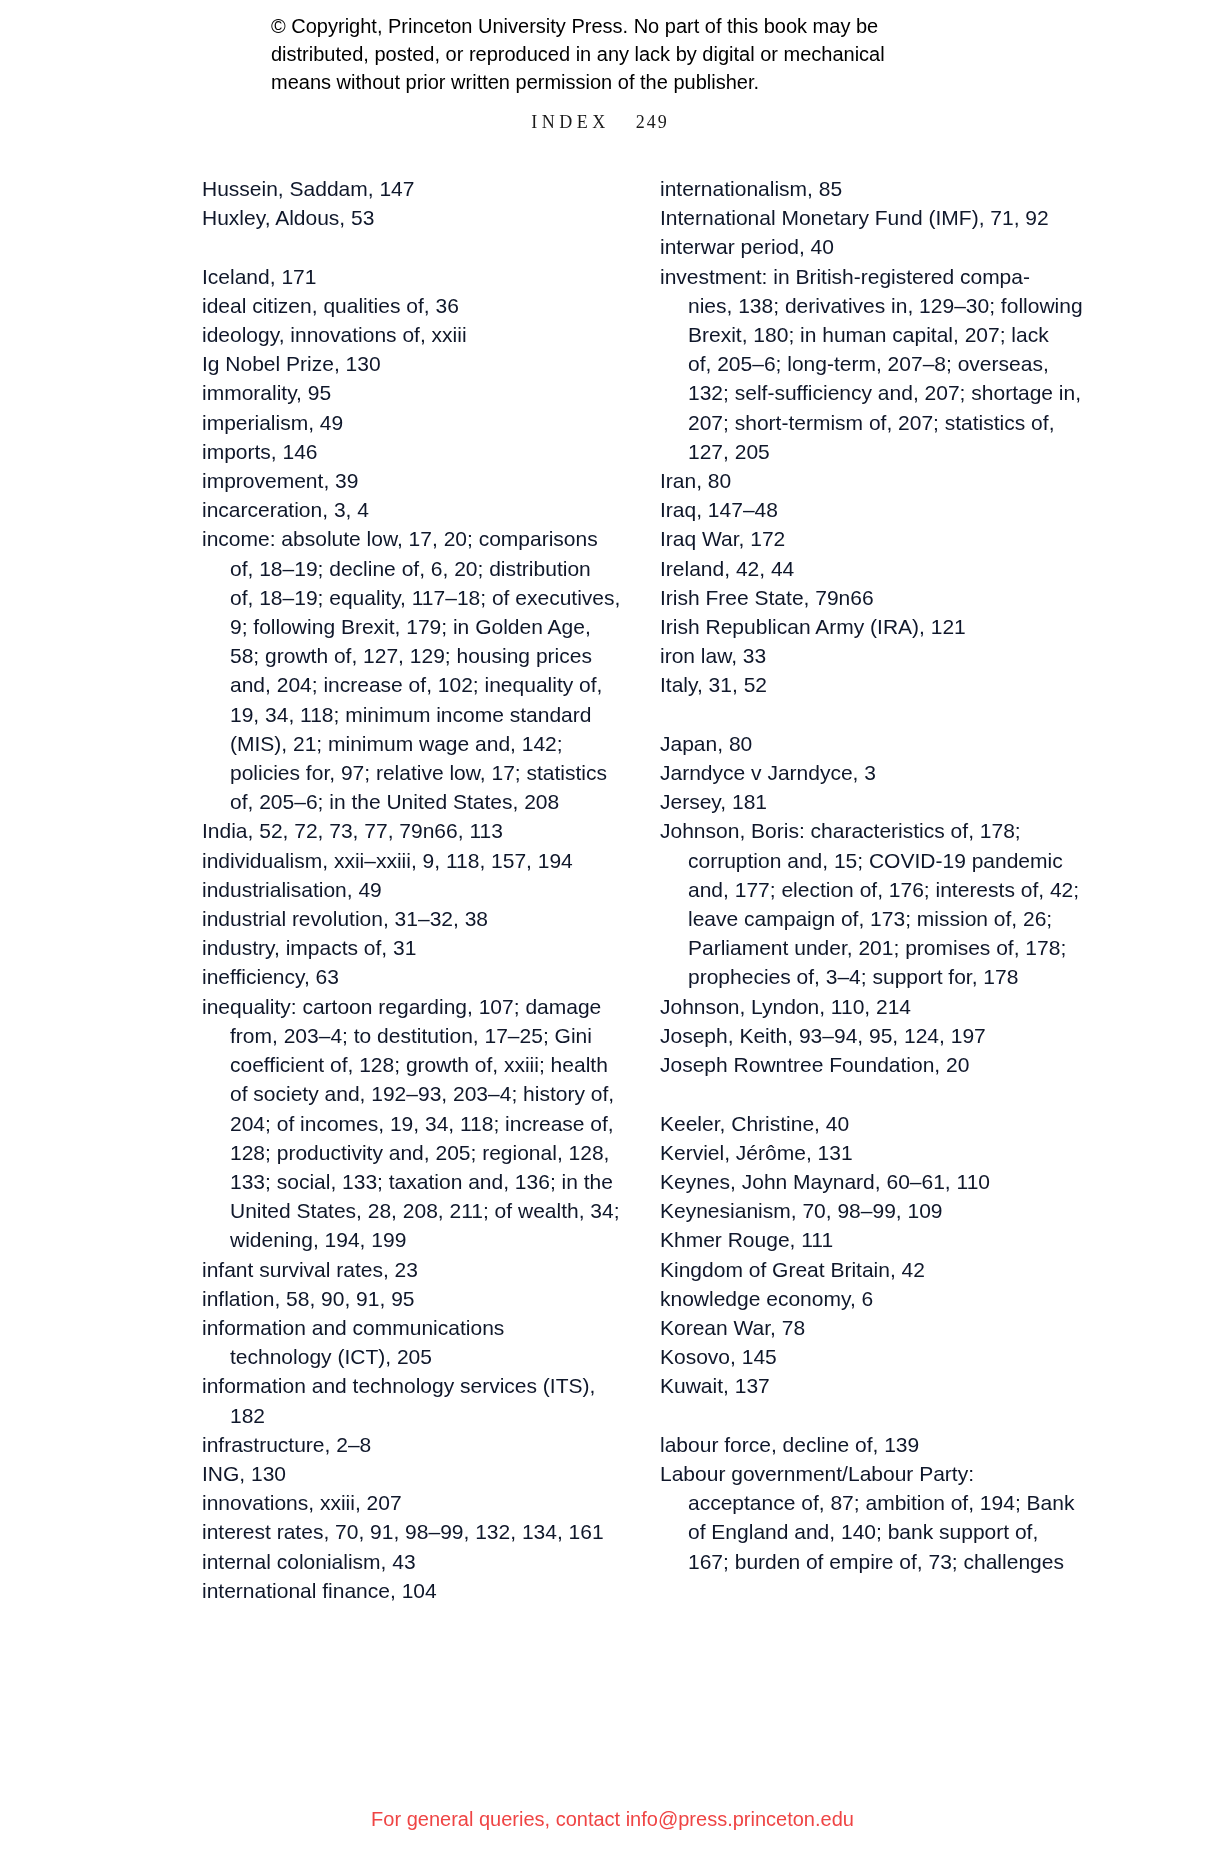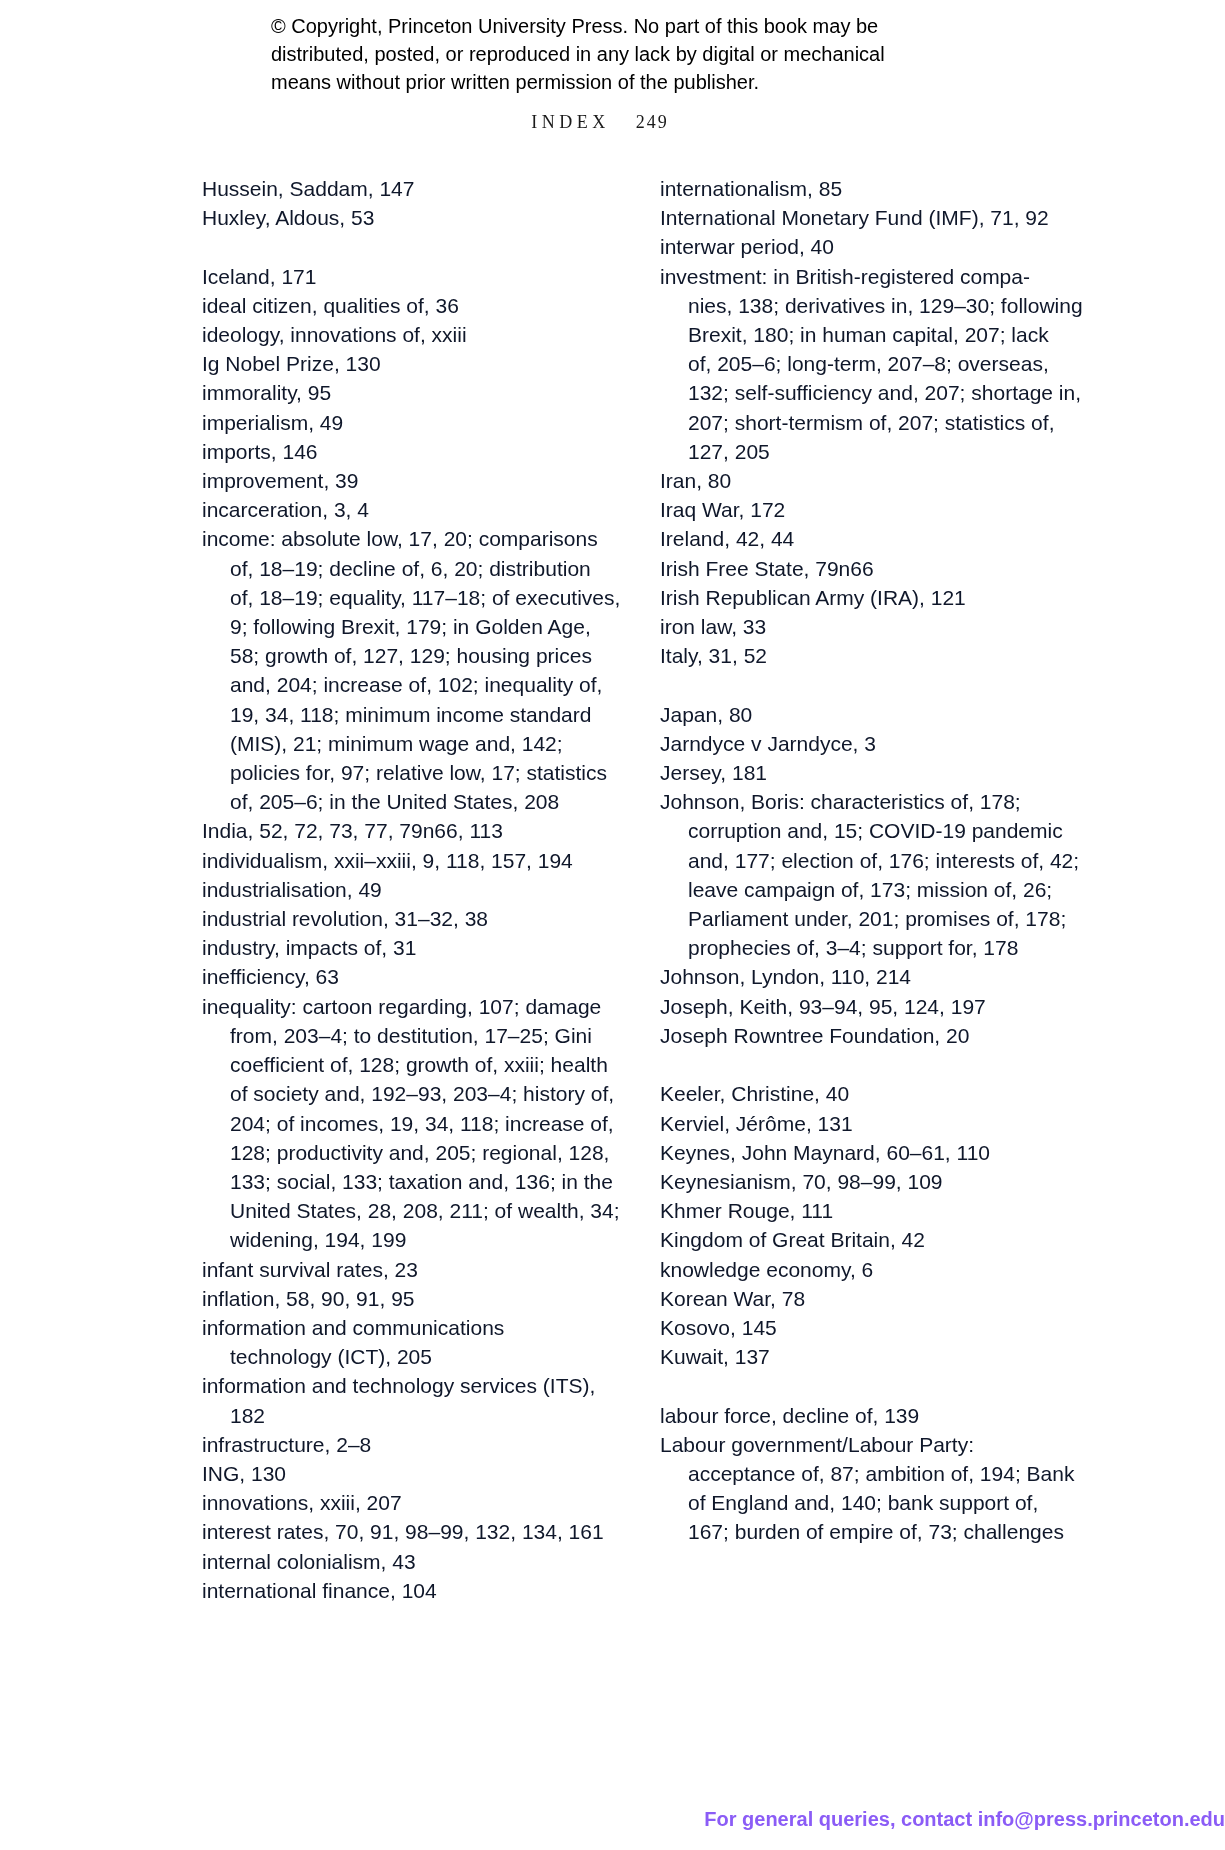--- a/index.html
+++ b/index.html
@@ -46,25 +46,24 @@
   }
   .col-left  { left: 167px; }
   .col-right { left: 625px; }
   .line { white-space: nowrap; min-height: 29.2px; }
   .line.indent { padding-left: 28px; }
   .footer {
     position: absolute;
     left: 0;
     top: 1808px;
     width: 1225px;
-    text-align: right;
+    text-align: center;
     font-family: "Liberation Sans", sans-serif;
     font-size: 20px;
-    color: #8b5cf6;
-    font-weight: bold;
+    color: #ef4444;
   }
 </style>
 </head>
 <body>
 
 <div class="page">
 
   <div class="copyright">
     <div>© Copyright, Princeton University Press. No part of this book may be</div>
     <div>distributed, posted, or reproduced in any lack by digital or mechanical</div>
@@ -132,20 +131,21 @@
       <div class="line">International Monetary Fund (IMF), 71, 92</div>
       <div class="line">interwar period, 40</div>
       <div class="line">investment: in British-registered compa-</div>
       <div class="line indent">nies, 138; derivatives in, 129–30; following</div>
       <div class="line indent">Brexit, 180; in human capital, 207; lack</div>
       <div class="line indent">of, 205–6; long-term, 207–8; overseas,</div>
       <div class="line indent">132; self-sufficiency and, 207; shortage in,</div>
       <div class="line indent">207; short-termism of, 207; statistics of,</div>
       <div class="line indent">127, 205</div>
       <div class="line">Iran, 80</div>
+      <div class="line">Iraq, 147–48</div>
       <div class="line">Iraq War, 172</div>
       <div class="line">Ireland, 42, 44</div>
       <div class="line">Irish Free State, 79n66</div>
       <div class="line">Irish Republican Army (IRA), 121</div>
       <div class="line">iron law, 33</div>
       <div class="line">Italy, 31, 52</div>
       <div class="line blank">&nbsp;</div>
       <div class="line">Japan, 80</div>
       <div class="line">Jarndyce v Jarndyce, 3</div>
       <div class="line">Jersey, 181</div>

